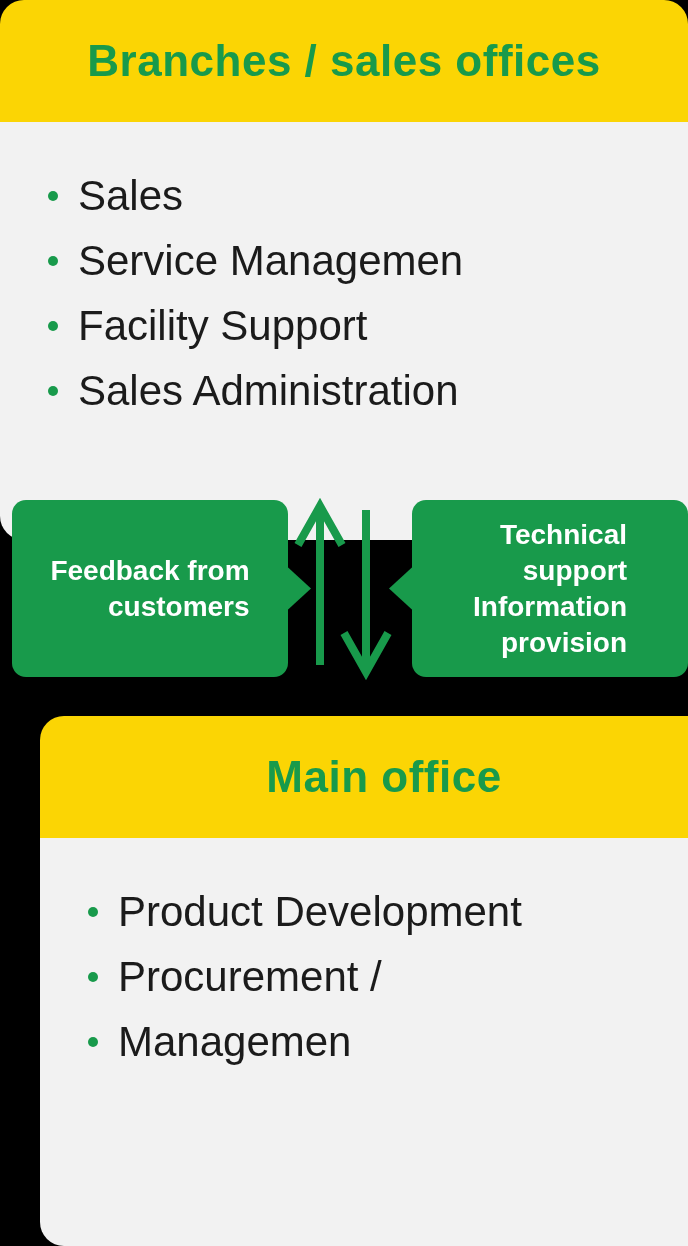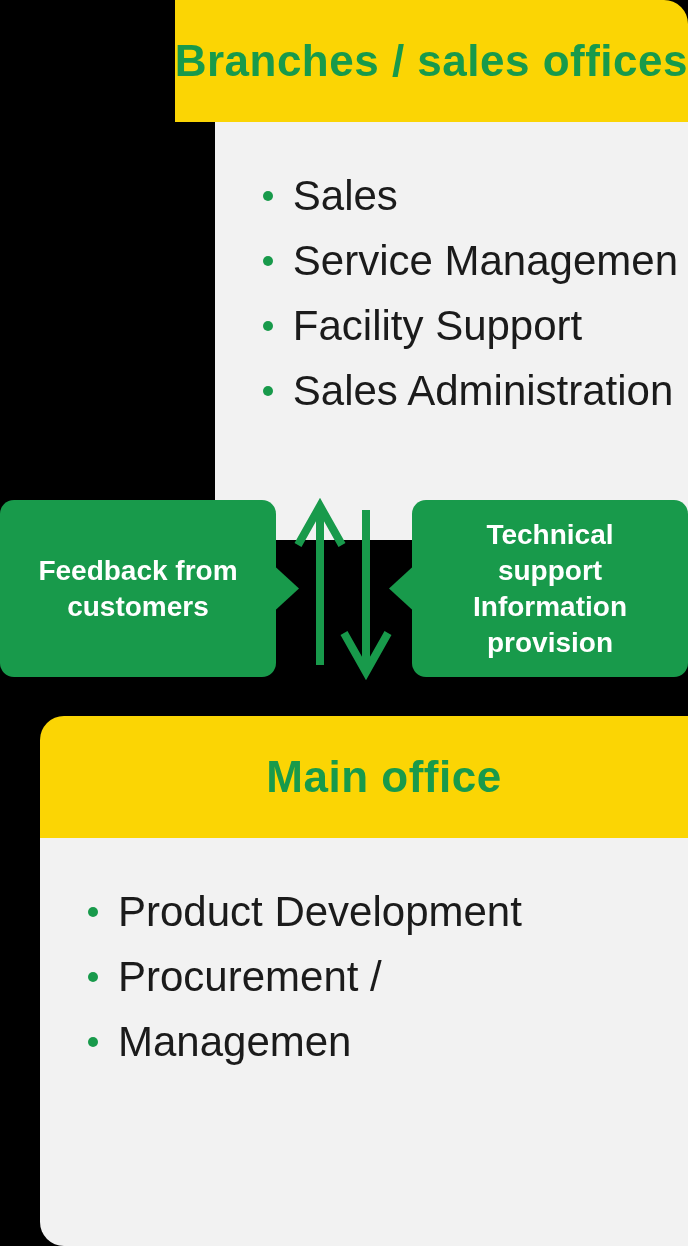--- a/index.html
+++ b/index.html
@@ -10,21 +10,21 @@
     overflow: hidden;
   }
   .stage { position: relative; width: 688px; height: 1246px; }
 
   
   .card {
     position: absolute; left: 0; width: 688px;
     border-radius: 24px; overflow: hidden;
     display: flex; flex-direction: column;
   }
-  .card-top { top: 0; height: 540px; align-items: flex-end; }
+  .card-top { top: 0; height: 540px; }
   .card-bottom { top: 716px; height: 530px; margin-left: 40px; }
 
   .card-header {
     height: 122px; flex: 0 0 122px;
     background: var(--yellow);
     display: flex; align-items: center; justify-content: center;
   }
   .card-header h1 {
     margin: 0;
     font-size: 44px; font-weight: 700;
@@ -55,28 +55,28 @@
   li.continuation { padding-left: 30px; }
 
   
   .flow { position: absolute; left: 0; top: 464px; width: 688px; height: 252px; }
 
   .green-box {
     position: absolute; top: 36px; height: 177px; width: 276px;
     background: var(--green);
     border-radius: 14px;
     display: flex; align-items: center; justify-content: center;
-    text-align: center;
+    text-align: right;
     color: #ffffff;
   }
   .green-box .gb-text { display: flex; flex-direction: column; }
   .green-box .gb-text span {
     font-size: 28px; font-weight: 600; line-height: 36px;
   }
-  .green-box.left  { left: 0; }
+  .green-box.left  { left: 12px; }
   .green-box.right { left: 412px; }
 
   .pointer {
     position: absolute; top: 50%; transform: translateY(-50%);
     width: 24px; height: 44px; background: var(--green);
   }
   .pointer.pr { right: -23px; clip-path: polygon(0 0, 100% 50%, 0 100%); }
   .pointer.pl { left: -23px;  clip-path: polygon(100% 0, 0 50%, 100% 100%); }
 
   .arrows { position: absolute; left: 0; top: 0; width: 688px; height: 252px; }

